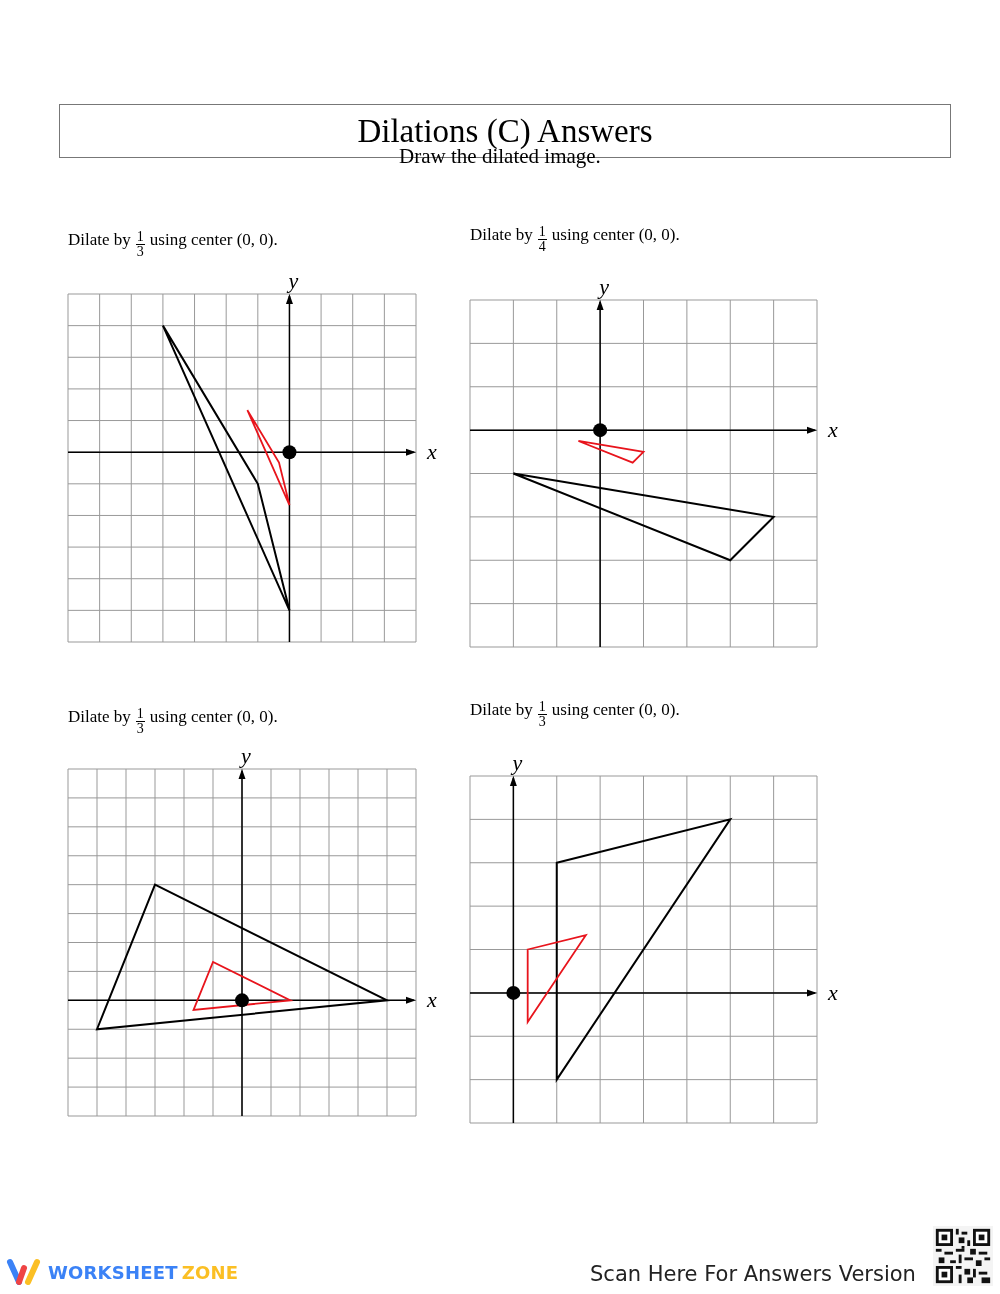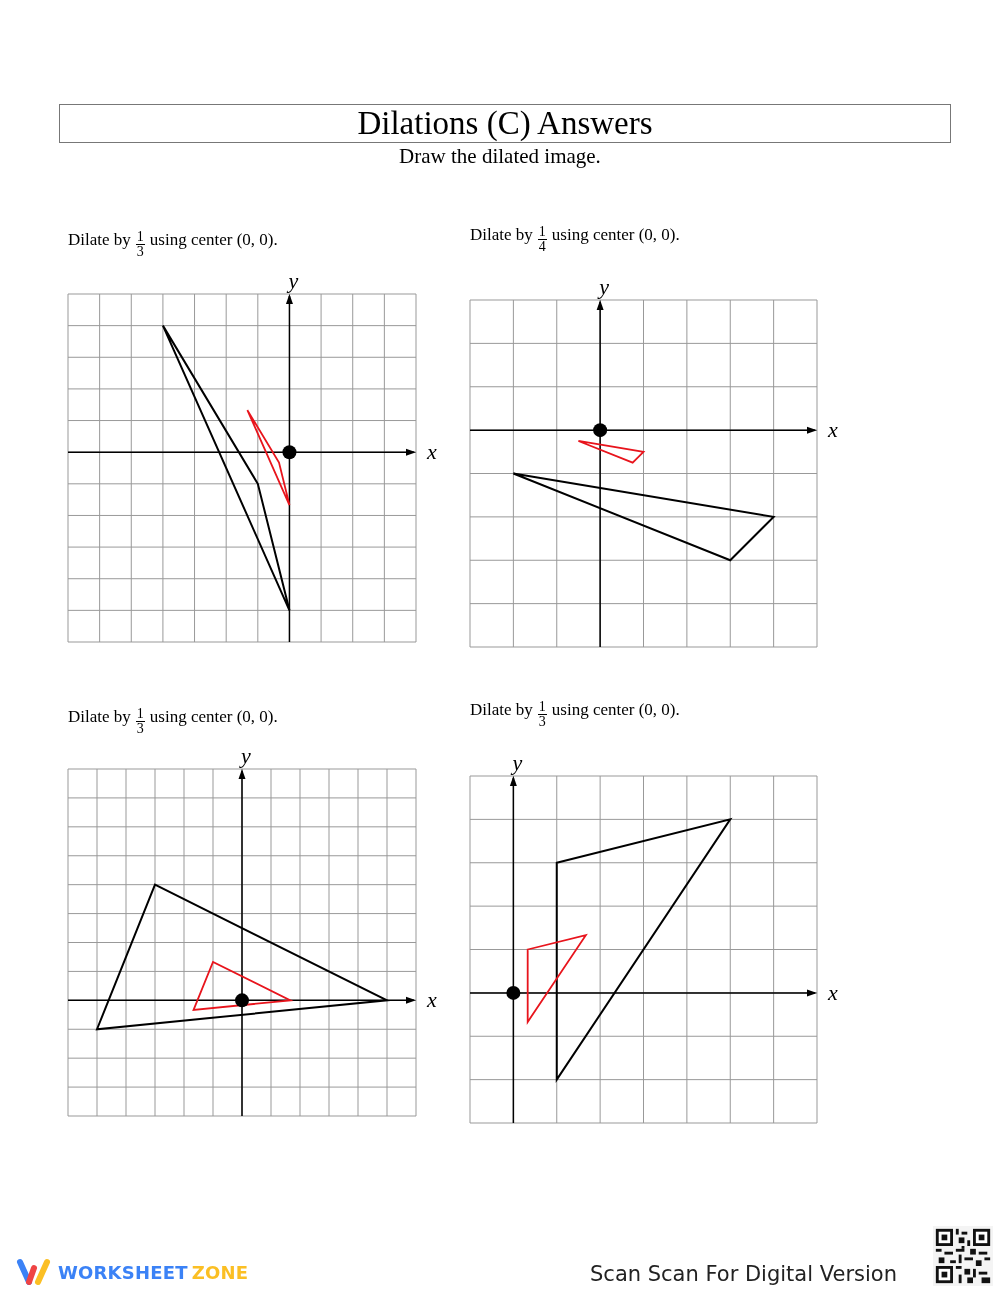--- a/index.html
+++ b/index.html
@@ -1,24 +1,24 @@
 <!DOCTYPE html>
 <html><head>
 <meta charset="utf-8">
 <style>
   html,body{margin:0;padding:0;background:#fff;}
   body{width:1000px;height:1294px;position:relative;overflow:hidden;font-family:"Liberation Serif",serif;color:#000;}
-  .title-box{position:absolute;left:59px;top:104px;width:892px;height:39px;border:1px solid #777;box-sizing:border-box;display:flex;align-items:center;justify-content:center;}
+  .title-box{position:absolute;left:59px;top:104px;width:892px;height:54px;border:1px solid #777;box-sizing:border-box;display:flex;align-items:center;justify-content:center;}
   .title{font-size:33px;line-height:1;}
   .subtitle{position:absolute;left:0;width:1000px;top:144px;text-align:center;font-size:21px;}
   .instr{position:absolute;font-size:17px;display:flex;align-items:flex-start;white-space:nowrap;}
   .frac{display:inline-flex;flex-direction:column;align-items:center;font-size:14px;line-height:14px;margin:0 5px;}
   .frac .num{border-bottom:1px solid #000;padding:0 1px;}
   svg.graph{position:absolute;overflow:visible;}
-  .footer-logo{position:absolute;left:16px;top:1258px;display:flex;align-items:center;}
+  .footer-logo{position:absolute;left:6px;top:1258px;display:flex;align-items:center;}
   .logo-text{font-family:"DejaVu Sans",sans-serif;font-weight:bold;font-size:18px;margin-left:6px;letter-spacing:0.2px;}
   .logo-w{color:#3b82f6;}
   .logo-z{color:#fbbf24;margin-left:4px;}
   .scan{position:absolute;left:590px;top:1262px;font-family:"DejaVu Sans",sans-serif;font-size:21px;color:#222;}
   .qr{position:absolute;left:933px;top:1226px;width:60px;height:60px;}
 </style>
 </head>
 <body>
 
 <div class="title-box">
@@ -199,21 +199,21 @@
   </svg>
 
 <div class="footer-logo">
   <svg width="36" height="28" viewBox="0 0 36 28">
     <line x1="4" y1="4" x2="13" y2="24" stroke="#3b82f6" stroke-width="6" stroke-linecap="round"></line>
     <line x1="13" y1="24" x2="18" y2="10" stroke="#ef4444" stroke-width="6" stroke-linecap="round"></line>
     <line x1="22" y1="24" x2="31" y2="4" stroke="#fbbf24" stroke-width="6" stroke-linecap="round"></line>
   </svg>
   <span class="logo-text"><span class="logo-w">WORKSHEET</span><span class="logo-z">ZONE</span></span>
 </div>
-<div class="scan">Scan Scan For Digital Version</div>
+<div class="scan">Scan Here For Answers Version</div>
 <svg class="qr" viewBox="0 0 21 21">
   <rect x="0" y="0" width="21" height="21" fill="#f4f4f4"></rect>
   <g fill="#111">
     <rect x="1" y="1" width="6" height="6"></rect>
       <rect x="2" y="2" width="4" height="4" fill="#fff"></rect>
       <rect x="3" y="3" width="2" height="2"></rect>
     <rect x="14" y="1" width="6" height="6"></rect>
       <rect x="15" y="2" width="4" height="4" fill="#fff"></rect>
       <rect x="16" y="3" width="2" height="2"></rect>
     <rect x="1" y="14" width="6" height="6"></rect>

